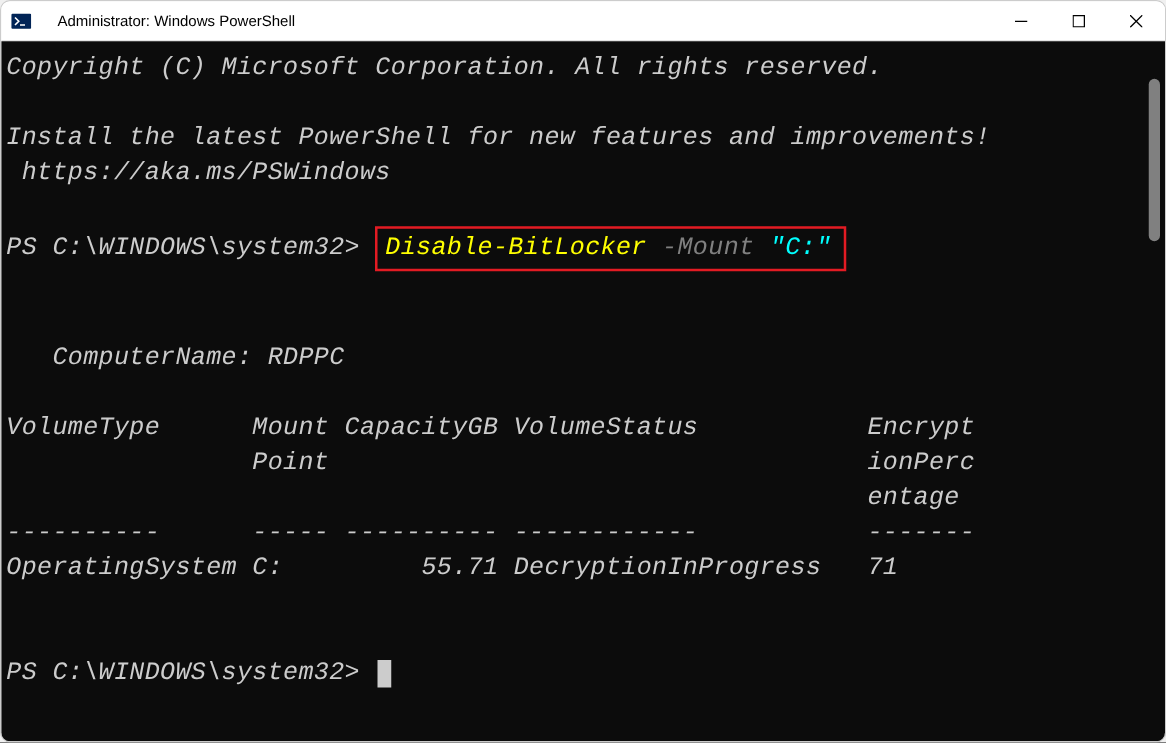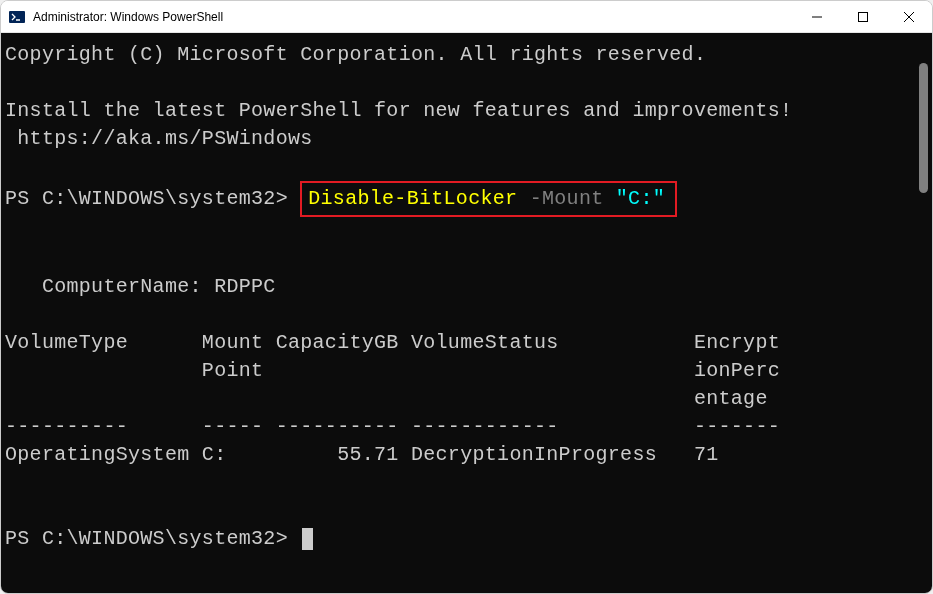--- a/index.html
+++ b/index.html
@@ -24,20 +24,21 @@
       display: flex;
       flex-direction: column;
     }
     .titlebar {
       height: 32px;
       background: #ffffff;
       display: flex;
       align-items: center;
       padding-left: 8px;
       border-bottom: 1px solid #e5e5e5;
+      gap: 13px;
     }
     .titlebar-icon {
       width: 16px;
       height: 16px;
       margin-right: 8px;
       display: flex;
       align-items: center;
       justify-content: center;
     }
     .titlebar-icon svg {
@@ -68,20 +69,21 @@
       stroke: #000000;
       stroke-width: 1;
       fill: none;
     }
     .terminal {
       flex: 1;
       background: #0c0c0c;
       padding: 8px 4px 8px 4px;
       position: relative;
       overflow: hidden;
+      font-style: italic;
     }
     .terminal-content {
       font-family: Consolas, "Courier New", monospace;
       font-size: 20px;
       line-height: 28px;
       color: #cccccc;
       white-space: pre;
       letter-spacing: 0.3px;
     }
     .prompt {

